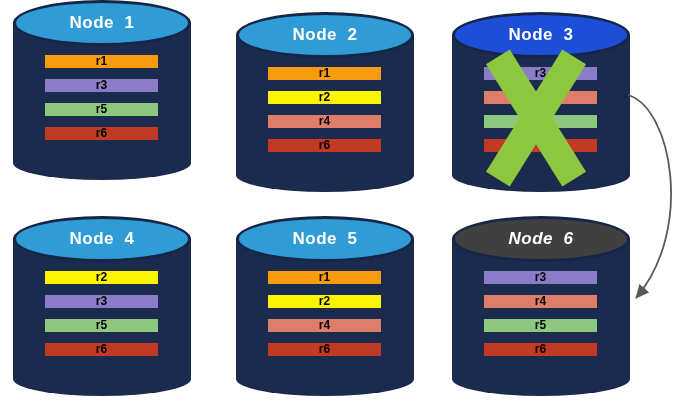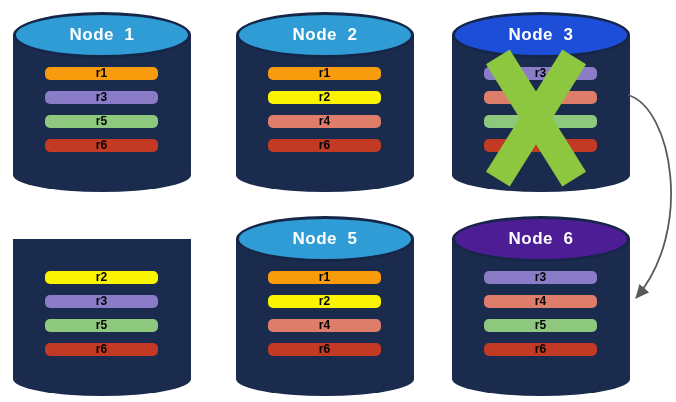--- a/index.html
+++ b/index.html
@@ -5,21 +5,21 @@
   html, body { margin: 0; padding: 0; }
   body { font-family: "Liberation Sans", sans-serif; }
   .canvas {
     position: relative;
     width: 676px;
     height: 402px;
     background: #ffffff;
     overflow: hidden;
   }
   .node { position: absolute; width: 178px; height: 180px; }
-  .n1 { left: 13px;  top: 12px; }
+  .n1 { left: 13px;  top: 0; }
   .n2 { left: 236px; top: 12px; }
   .n3 { left: 452px; top: 12px; }
   .n4 { left: 13px;  top: 216px; }
   .n5 { left: 236px; top: 216px; }
   .n6 { left: 452px; top: 216px; }
 
   .cyl-body {
     position: absolute; left: 0; top: 23px;
     width: 178px; height: 157px;
     background: #1B2B4E;
@@ -43,21 +43,21 @@
     letter-spacing: 0.5px;
     white-space: pre;
   }
   .bars {
     position: absolute; left: 32px; top: 55px;
     width: 113px; z-index: 2;
   }
   .bar {
     height: 13px;
     margin-bottom: 11px;
-    border-radius: 5px;
+    border-radius: 0;
     display: flex; align-items: flex-end; justify-content: center;
     color: #000000;
     font-size: 12px;
     font-weight: bold;
     line-height: 13px;
   }
   .x-mark {
     position: absolute; left: 34px; top: 38px;
     width: 100px; height: 135px;
     z-index: 4;
@@ -144,20 +144,23 @@
       </div>
     </div>
     <div class="x-mark">
       <div class="x-arm arm-a" style="background-color: rgb(141, 198, 63);"></div>
       <div class="x-arm arm-b" style="background-color: rgb(141, 198, 63);"></div>
     </div>
   </div>
 
   <div class="node n4">
     <div class="cyl-body" style="background-color: rgb(27, 43, 78);"></div>
+    <div class="cyl-top" style="background-color: rgb(47, 156, 213); border-color: rgb(21, 38, 72);">
+      <span class="node-title" style="color: rgb(255, 255, 255);">Node  4</span>
+    </div>
     <div class="bars">
       <div class="bar" style="background-color: rgb(250, 244, 2); color: rgb(0, 0, 0);">
         <span>r2</span>
       </div>
       <div class="bar" style="background-color: rgb(139, 124, 199); color: rgb(0, 0, 0);">
         <span>r3</span>
       </div>
       <div class="bar" style="background-color: rgb(142, 200, 126); color: rgb(0, 0, 0);">
         <span>r5</span>
       </div>
@@ -183,21 +186,21 @@
         <span>r4</span>
       </div>
       <div class="bar" style="background-color: rgb(194, 58, 36); color: rgb(0, 0, 0);">
         <span>r6</span>
       </div>
     </div>
   </div>
 
   <div class="node n6">
     <div class="cyl-body" style="background-color: rgb(27, 43, 78);"></div>
-    <div class="cyl-top" style="background-color: #4c1d95; border-color: rgb(21, 38, 72);">
+    <div class="cyl-top" style="background-color: #404040; border-color: rgb(21, 38, 72); font-style: italic;">
       <span class="node-title" style="color: rgb(255, 255, 255);">Node  6</span>
     </div>
     <div class="bars">
       <div class="bar" style="background-color: rgb(139, 124, 199); color: rgb(0, 0, 0);">
         <span>r3</span>
       </div>
       <div class="bar" style="background-color: rgb(222, 125, 105); color: rgb(0, 0, 0);">
         <span>r4</span>
       </div>
       <div class="bar" style="background-color: rgb(142, 200, 126); color: rgb(0, 0, 0);">

